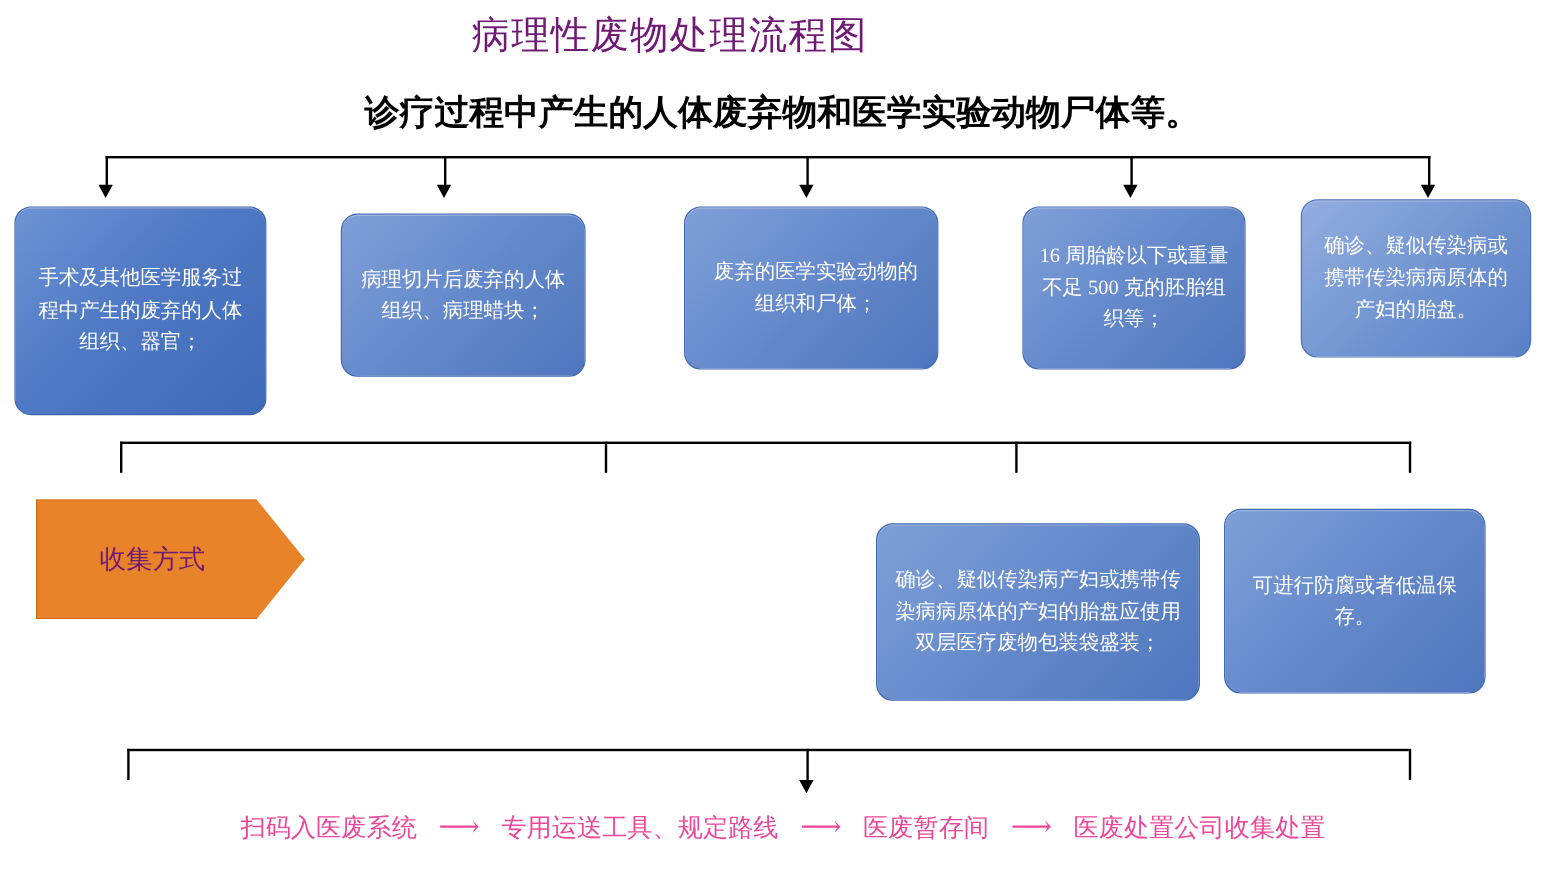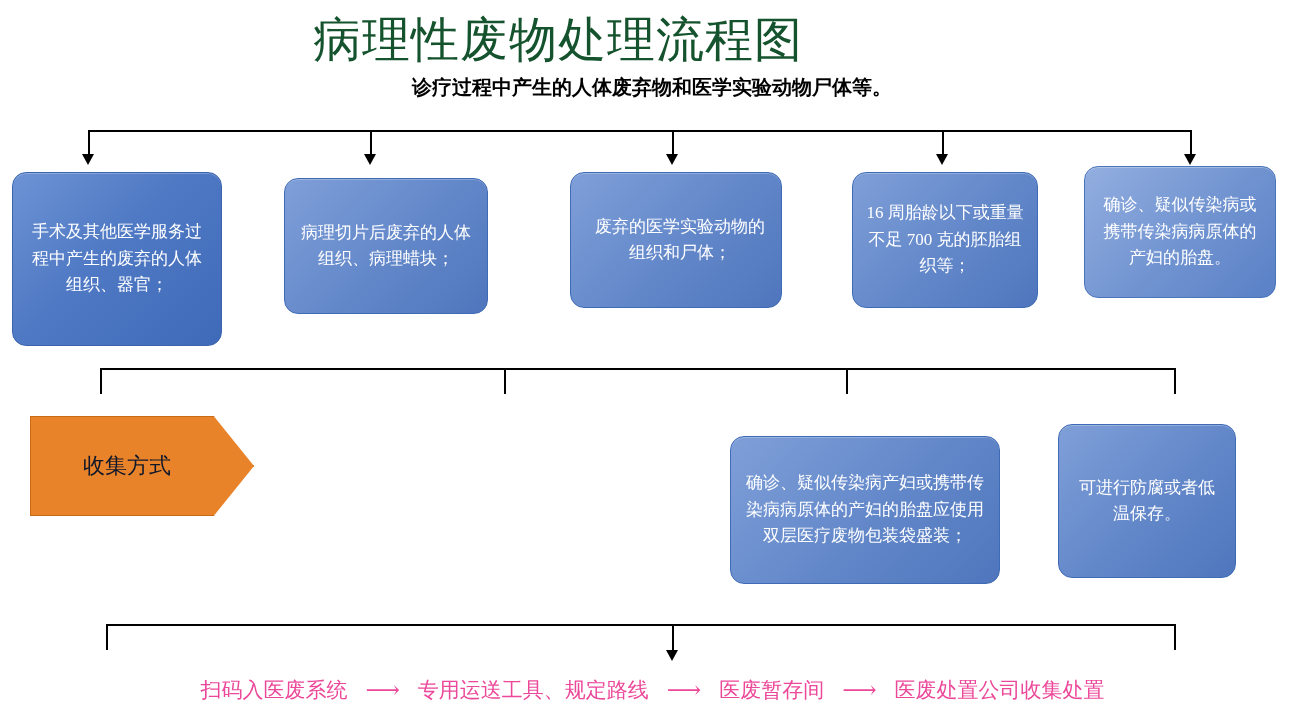--- a/index.html
+++ b/index.html
@@ -20,32 +20,32 @@
     height: 724px;
   }
 
   
   .title {
     position: absolute;
     left: 0;
     top: 8px;
     width: 1116px;
     text-align: center;
-    font-size: 48px;
-    color: #14532d;
+    font-size: 32px;
+    color: #701a75;
     letter-spacing: 1px;
     font-family: "Liberation Serif", "DejaVu Serif", serif;
   }
   .subtitle {
     position: absolute;
     left: 0;
     top: 74px;
     width: 1304px;
     text-align: center;
-    font-size: 20px;
+    font-size: 29px;
     font-weight: bold;
     color: #000000;
     font-family: "Liberation Serif", "DejaVu Serif", serif;
   }
 
   
   .node {
     position: absolute;
     box-sizing: border-box;
     border-radius: 14px;
@@ -85,21 +85,21 @@
     justify-content: center;
     color: #c05a12;
     font-size: 22px;
     background: #e8832a;
     border: 1px solid #c96a14;
     clip-path: polygon(0 0, 82% 0, 100% 50%, 82% 100%, 0 100%);
     font-family: "Liberation Serif", "DejaVu Serif", serif;
   }
   .banner .banner-label {
     padding-right: 30px;
-    color: #0f172a;
+    color: #701a75;
   }
 
   
   .hline {
     position: absolute;
     height: 0;
     border-top: 2px solid #000000;
   }
   .vline {
     position: absolute;
@@ -163,21 +163,21 @@
 
   <div class="node blue-mid" style="left:284px; top:178px; width:204px; height:136px;">
     <span class="node-inner">病理切片后废弃的人体组织、病理蜡块；</span>
   </div>
 
   <div class="node blue-mid" style="left:570px; top:172px; width:212px; height:136px;padding-left:20px;">
     <span class="node-inner">废弃的医学实验动物的组织和尸体；</span>
   </div>
 
   <div class="node blue-mid" style="left:852px; top:172px; width:186px; height:136px;">
-    <span class="node-inner">16 周胎龄以下或重量不足 700 克的胚胎组织等；</span>
+    <span class="node-inner">16 周胎龄以下或重量不足 500 克的胚胎组织等；</span>
   </div>
 
   <div class="node blue-light" style="left:1084px; top:166px; width:192px; height:132px;">
     <span class="node-inner">确诊、疑似传染病或携带传染病病原体的产妇的胎盘。</span>
   </div>
 
   <div class="vline" style="left:100px; top:368px; height:26px;"></div>
   <div class="vline" style="left:504px; top:368px; height:26px;"></div>
   <div class="vline" style="left:846px; top:368px; height:26px;"></div>
   <div class="vline" style="left:1174px; top:368px; height:26px;"></div>
@@ -185,21 +185,21 @@
 
   <div class="banner" style="left:30px; top:416px; width:222px; height:98px;">
     <span class="banner-label">收集方式</span>
   </div>
 
 
   <div class="node blue-mid" style="left:730px; top:436px; width:270px; height:148px;">
     <span class="node-inner">确诊、疑似传染病产妇或携带传染病病原体的产妇的胎盘应使用双层医疗废物包装袋盛装；</span>
   </div>
 
-  <div class="node blue-mid" style="left:1058px; top:424px; width:178px; height:154px;">
+  <div class="node blue-mid" style="left:1020px; top:424px; width:218px; height:154px;">
     <span class="node-inner">可进行防腐或者低温保存。</span>
   </div>
 
   <div class="vline" style="left:106px; top:624px; height:26px;"></div>
   <div class="vline" style="left:1174px; top:624px; height:26px;"></div>
   <div class="hline" style="left:106px; top:624px; width:1068px;"></div>
   <div class="vline" style="left:672px; top:624px; height:28px;"></div>
   <div class="arrowdown" style="left:666px; top:650px;"></div>
 
   <div class="footer-row">

